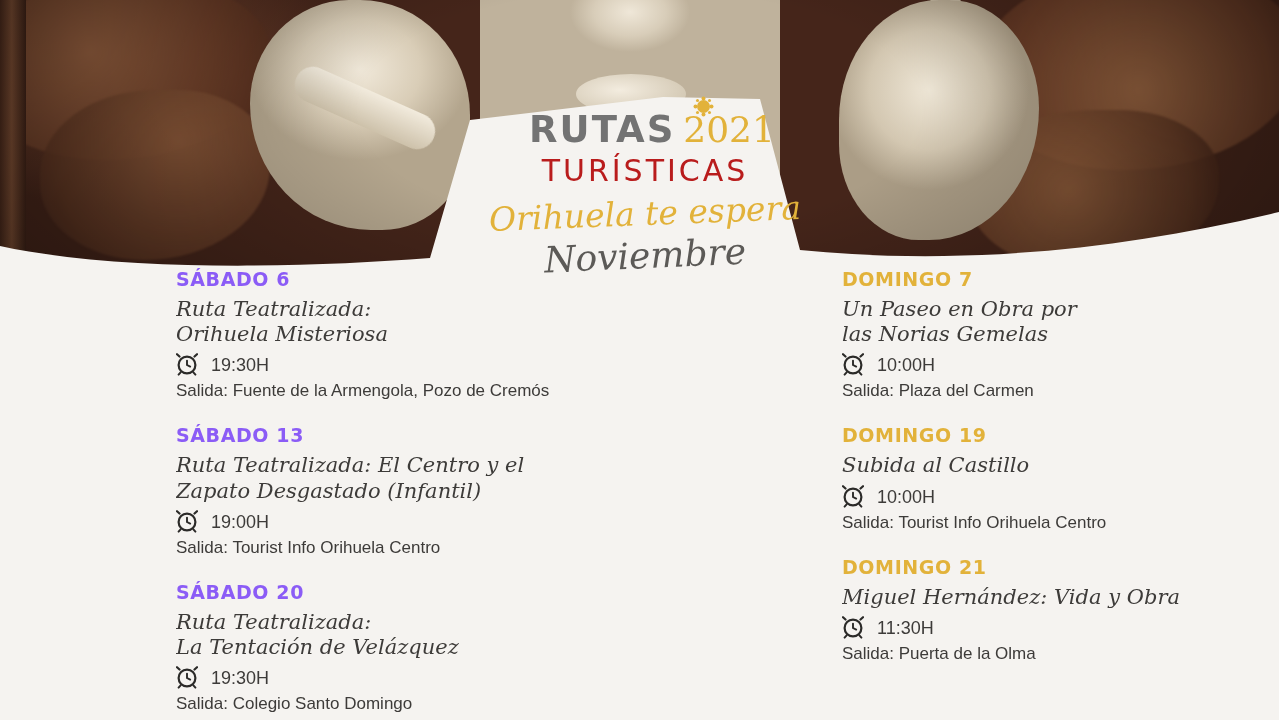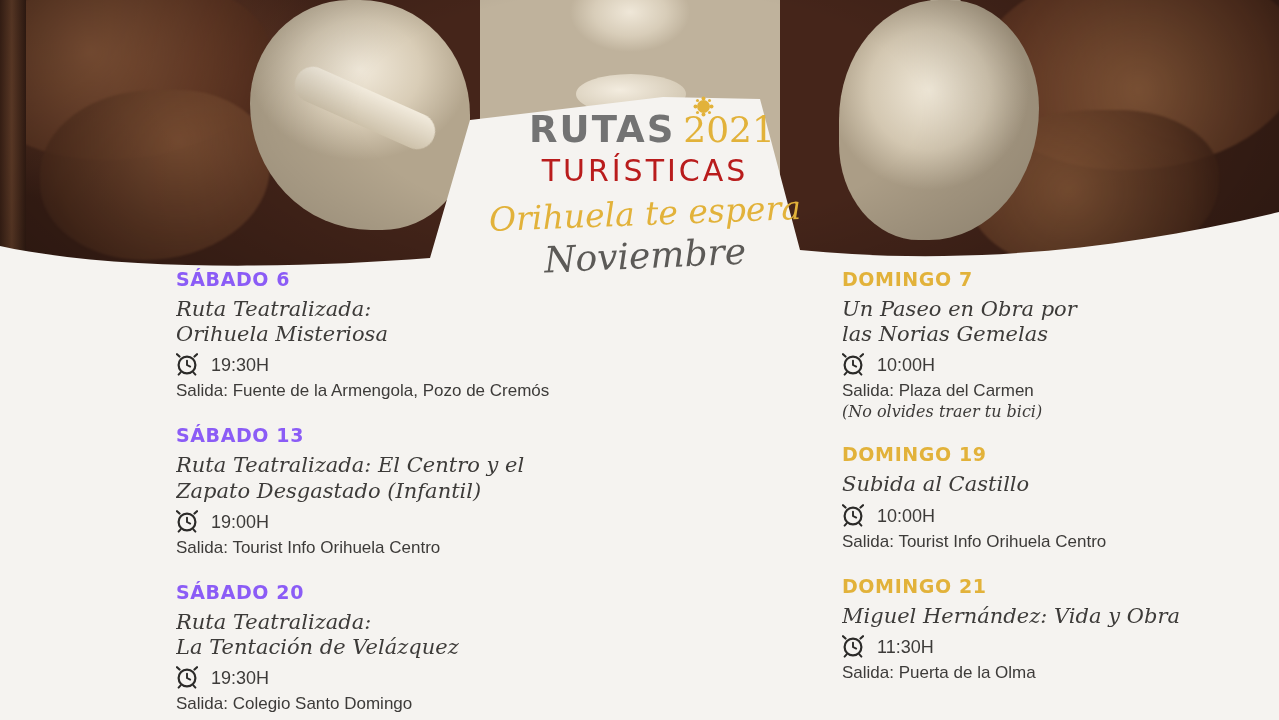--- a/index.html
+++ b/index.html
@@ -344,21 +344,20 @@
           <path d="M3.5 4.5 L1 2.2" stroke="#2b2a28" stroke-width="2.2" stroke-linecap="round" fill="none"></path>
           <path d="M18.5 4.5 L21 2.2" stroke="#2b2a28" stroke-width="2.2" stroke-linecap="round" fill="none"></path>
           <circle cx="11" cy="13" r="8.4" fill="none" stroke="#2b2a28" stroke-width="2.2"></circle>
           <path d="M11 8.6 L11 13 L14.2 14.6" stroke="#2b2a28" stroke-width="1.9" stroke-linecap="round" fill="none"></path>
           <path d="M4.6 20.4 L2.6 22.6" stroke="#2b2a28" stroke-width="2" stroke-linecap="round" fill="none"></path>
           <path d="M17.4 20.4 L19.4 22.6" stroke="#2b2a28" stroke-width="2" stroke-linecap="round" fill="none"></path>
         </svg>
         <span class="time-txt">10:00H</span>
       </div>
       <div class="entry-place">Salida: Plaza del Carmen</div>
-      <div class="entry-note">(No olvides traer tu bici)</div>
     </div>
 
     <div class="entry">
       <div class="entry-date date-sun">DOMINGO 19</div>
       <div class="entry-title">
         <div>Subida al Castillo</div>
       </div>
       <div class="time-row">
         <svg class="clock-ico" width="22" height="24" viewBox="0 0 22 24">
           <path d="M3.5 4.5 L1 2.2" stroke="#2b2a28" stroke-width="2.2" stroke-linecap="round" fill="none"></path>

